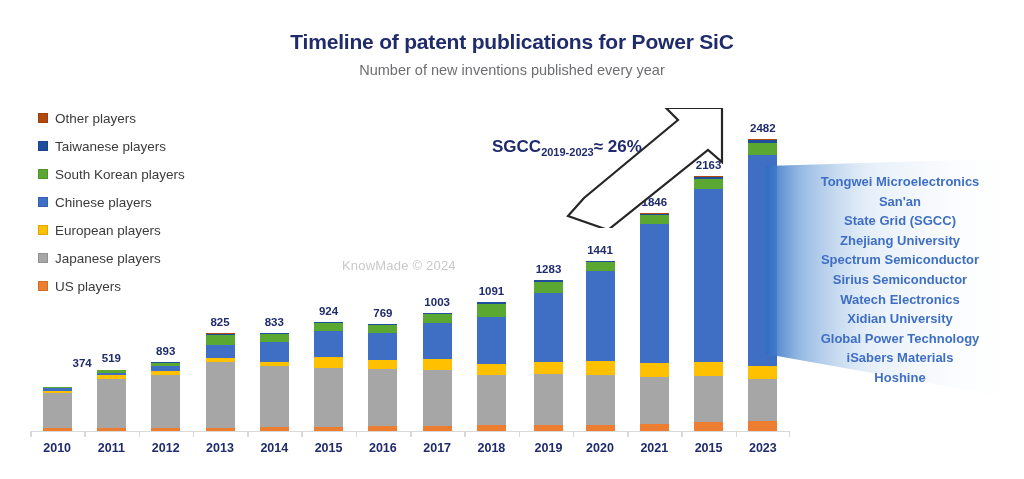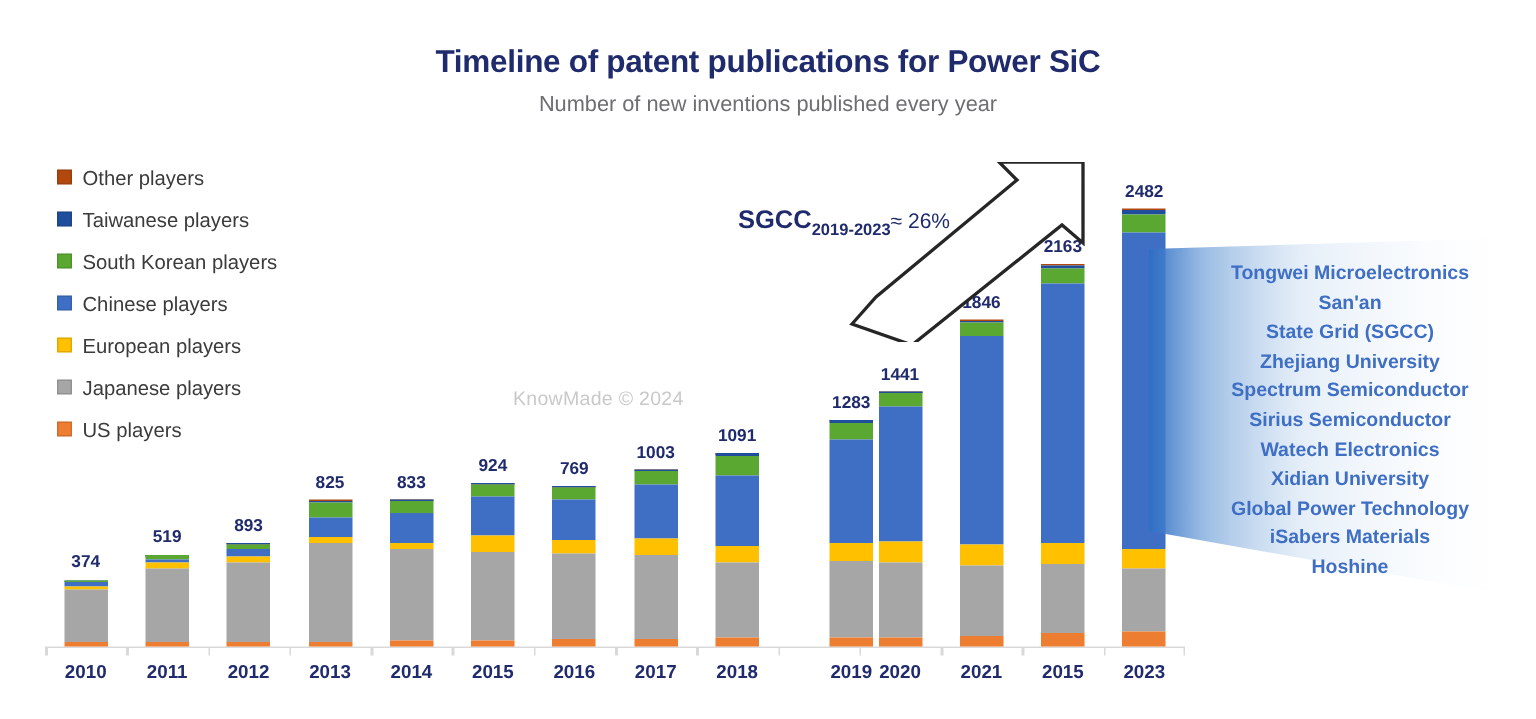--- a/index.html
+++ b/index.html
@@ -63,21 +63,21 @@
     font-size: 12.5px; font-weight: bold; color: #1f2b6c; white-space: nowrap;
   }
 
   
   .cagr-arrow { position: absolute; left: 560px; top: 108px; }
   .cagr-text {
     position: absolute; left: 492px; top: 137px;
     font-size: 17px; font-weight: bold; color: #1f2b6c; white-space: nowrap;
   }
   .cagr-text .sub { font-size: 11px; vertical-align: sub; font-weight: bold; }
-  .cagr-text .approx { font-size: 14px; font-weight: normal; }
+  .cagr-text .approx { font-size: 17px; font-weight: bold; }
 
   
   .callout { position: absolute; left: 766px; top: 158px; width: 214px; height: 258px; }
   .callout-shape { position: absolute; inset: 0; }
   .callout-list {
     position: absolute; left: 18px; top: 14px; width: 232px;
     text-align: center;
   }
   .callout-item {
     font-size: 13px; font-weight: bold; color: #3f6fc4;
@@ -130,21 +130,21 @@
   <div class="tick" style="left: 0px;"></div>
       <div class="bar-group" style="left: 12.6429px; width: 29px; height: 44px;">
         <div class="bar" style="height: 44px;">
           <div class="seg" style="height: 2.11765px; background: rgb(237, 125, 49);"></div>
           <div class="seg" style="height: 35.2941px; background: rgb(166, 166, 166);"></div>
           <div class="seg" style="height: 2.58824px; background: rgb(255, 192, 0);"></div>
           <div class="seg" style="height: 2.35294px; background: rgb(63, 111, 196);"></div>
           <div class="seg" style="height: 0.941176px; background: rgb(90, 168, 50);"></div>
           <div class="seg" style="height: 0.705882px; background: rgb(31, 78, 156);"></div>
         </div>
-        <div class="bar-value" style="bottom: 50px;">374</div>
+        <div class="bar-value" style="bottom: 62px; margin-left: 25px;">374</div>
         <div class="year-label" style="top: 44px;">2010</div>
       </div>
       <div class="tick" style="left: 54.2857px;"></div>
       <div class="bar-group" style="left: 66.9286px; width: 29px; height: 61.0588px;">
         <div class="bar" style="height: 61.0588px;">
           <div class="seg" style="height: 2.35294px; background: rgb(237, 125, 49);"></div>
           <div class="seg" style="height: 49.4118px; background: rgb(166, 166, 166);"></div>
           <div class="seg" style="height: 3.29412px; background: rgb(255, 192, 0);"></div>
           <div class="seg" style="height: 2.58824px; background: rgb(63, 111, 196);"></div>
           <div class="seg" style="height: 2.58824px; background: rgb(90, 168, 50);"></div>
@@ -246,21 +246,21 @@
           <div class="seg" style="height: 10.5882px; background: rgb(255, 192, 0);"></div>
           <div class="seg" style="height: 47.0588px; background: rgb(63, 111, 196);"></div>
           <div class="seg" style="height: 12.9412px; background: rgb(90, 168, 50);"></div>
           <div class="seg" style="height: 1.52941px; background: rgb(31, 78, 156);"></div>
           <div class="seg" style="height: 0.235294px; background: rgb(177, 72, 14);"></div>
         </div>
         <div class="bar-value" style="bottom: 133.353px;">1091</div>
         <div class="year-label" style="top: 128.353px;">2018</div>
       </div>
       <div class="tick" style="left: 488.571px;"></div>
-      <div class="bar-group" style="left: 523px; width: 29px; height: 150.941px;">
+      <div class="bar-group" style="left: 504px; width: 29px; height: 150.941px;">
         <div class="bar" style="height: 150.941px;">
           <div class="seg" style="height: 5.17647px; background: rgb(237, 125, 49);"></div>
           <div class="seg" style="height: 51.7647px; background: rgb(166, 166, 166);"></div>
           <div class="seg" style="height: 11.2941px; background: rgb(255, 192, 0);"></div>
           <div class="seg" style="height: 69.4118px; background: rgb(63, 111, 196);"></div>
           <div class="seg" style="height: 11.2941px; background: rgb(90, 168, 50);"></div>
           <div class="seg" style="height: 1.76471px; background: rgb(31, 78, 156);"></div>
           <div class="seg" style="height: 0.235294px; background: rgb(177, 72, 14);"></div>
         </div>
         <div class="bar-value" style="bottom: 155.941px;">1283</div>

